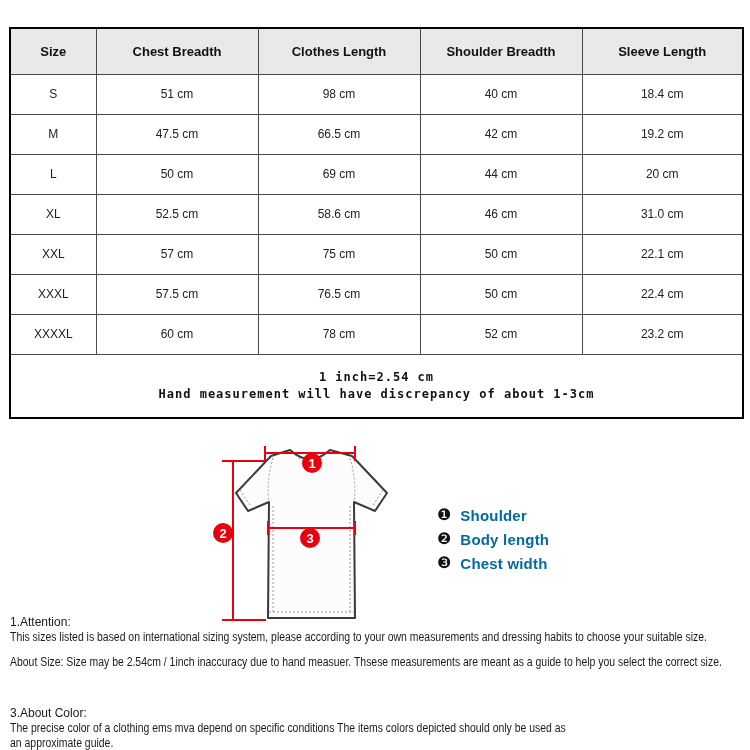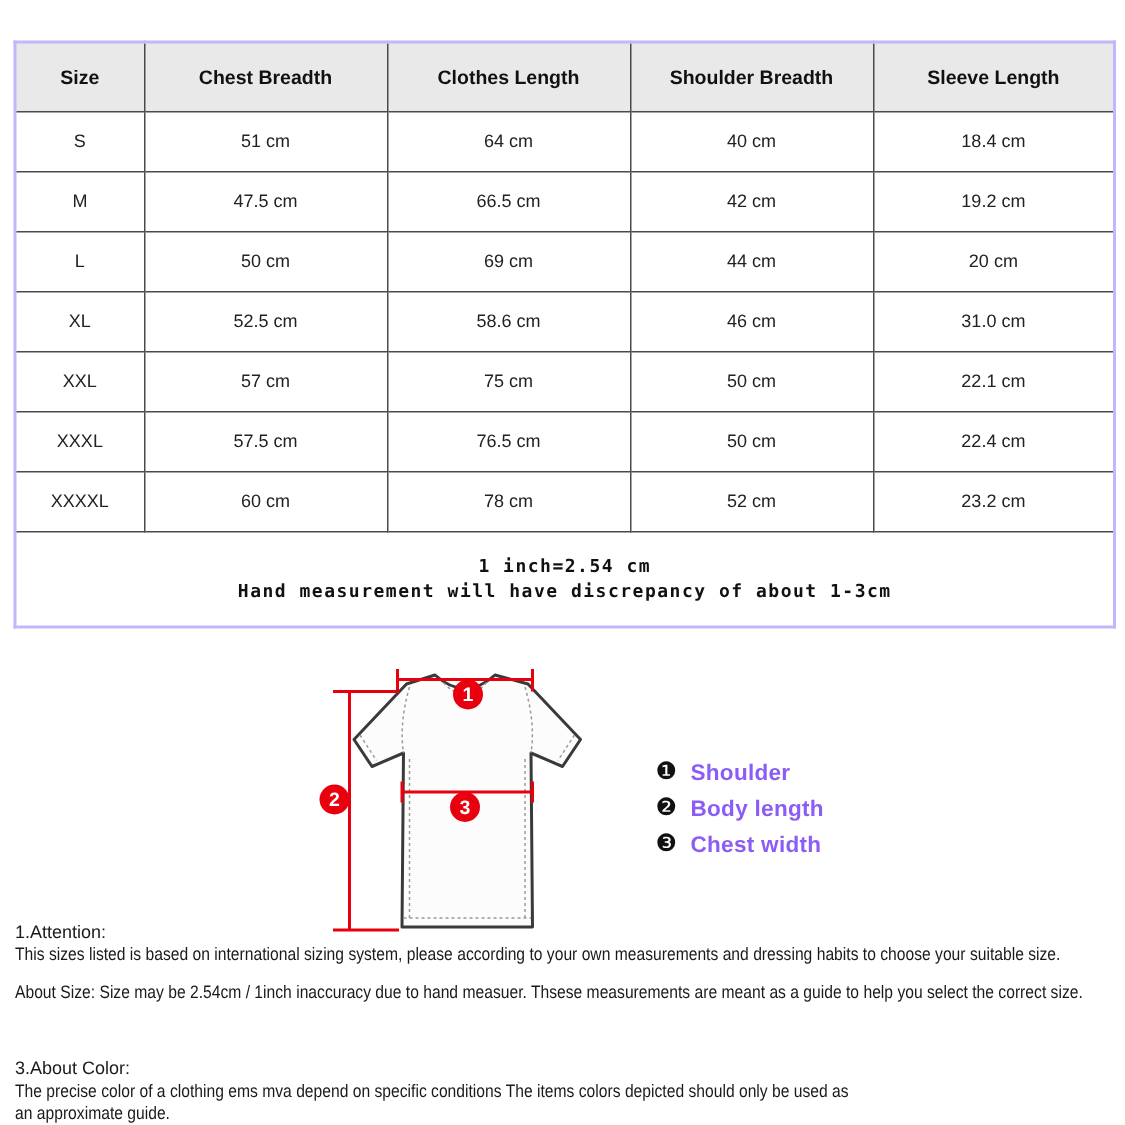--- a/index.html
+++ b/index.html
@@ -4,41 +4,41 @@
 <style>
   :root { --accent: #e8000f; }
   * { margin: 0; padding: 0; box-sizing: border-box; }
   html, body { width: 750px; height: 750px; background: #ffffff; overflow: hidden;
     font-family: "Liberation Sans", sans-serif; color: #1a1a1a; }
   .abs { position: absolute; }
 
   
   #table-wrap { left: 9px; top: 27px; }
   table { border-collapse: collapse; table-layout: fixed; width: 733px;
-          border: 2px solid #c4b5fd; }
+          border: 2px solid #000000; }
   th, td { border: 1px solid #4a4a4a; text-align: center; vertical-align: middle; }
   th { height: 46px; background: #e9e9e9; font-size: 13px; font-weight: bold; color: #111; }
   td { height: 40px; font-size: 12px; color: #222; background: #fff; }
   td.note-cell { height: 64px; }
   .note-line { display: block; font-family: "DejaVu Sans Mono", monospace;
                font-weight: bold; font-size: 12px; letter-spacing: 1px; line-height: 17px; color: #111; }
 
   
   #tshirt-svg { left: 210px; top: 438px; }
   .outline { fill: #fcfcfc; stroke: #3a3a3a; stroke-width: 2; stroke-linejoin: round; }
   .seam { fill: none; stroke: #9a9a9a; stroke-width: 1; stroke-dasharray: 2,2; }
   .red-line { stroke: var(--accent); stroke-width: 2; fill: none; }
   .red-fill { fill: var(--accent); }
   .marker-num { fill: #ffffff; font-size: 13px; font-weight: bold;
                 font-family: "Liberation Sans", sans-serif; text-anchor: middle; }
 
   #legend { left: 437px; top: 503px; }
   .legend-item { display: flex; align-items: center; height: 24px; }
   .legend-bullet { font-size: 16px; line-height: 24px; margin-right: 9px; color: #111; }
-  .legend-label { font-size: 15px; font-weight: 600; letter-spacing: 0.2px; color: #8b5cf6; }
+  .legend-label { font-size: 15px; font-weight: 600; letter-spacing: 0.2px; color: #0369a1; }
 
   
   .note-block { left: 10px; width: 740px; }
   #note-attention { top: 612px; }
   #note-disclaimer { top: 652px; }
   #note-color { top: 703px; }
   .nb-title { font-size: 12px; line-height: 15px; white-space: nowrap; }
   .nb-line { display: inline-block; font-size: 12px; line-height: 15px; white-space: nowrap;
              transform: scaleX(0.87); transform-origin: 0 50%; }
   .nb-row { height: 15px; overflow: visible; }
@@ -59,21 +59,21 @@
         <tr>
       <th>Size</th>
       <th>Chest Breadth</th>
       <th>Clothes Length</th>
       <th>Shoulder Breadth</th>
       <th>Sleeve Length</th>
     </tr>
     <tr>
       <td>S</td>
       <td>51 cm</td>
-      <td>64 cm</td>
+      <td>98 cm</td>
       <td>40 cm</td>
       <td>18.4 cm</td>
     </tr>
     <tr>
       <td>M</td>
       <td>47.5 cm</td>
       <td>66.5 cm</td>
       <td>42 cm</td>
       <td>19.2 cm</td>
     </tr>

